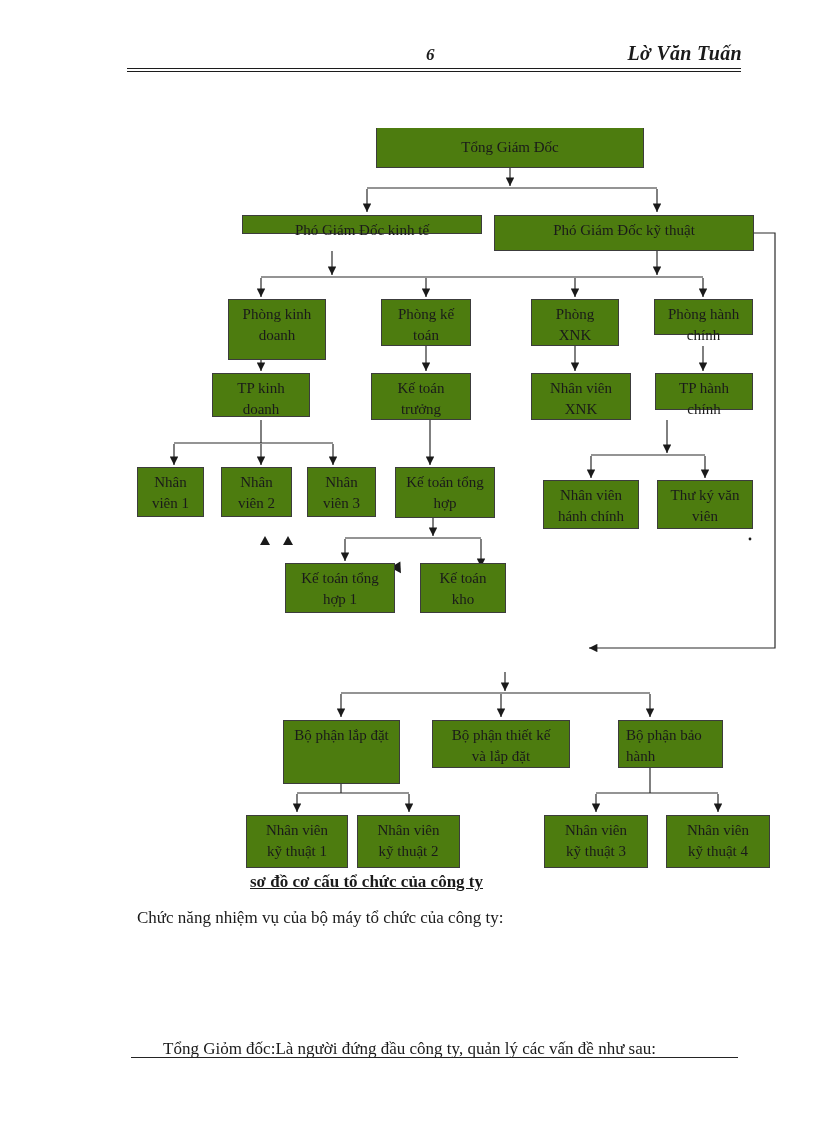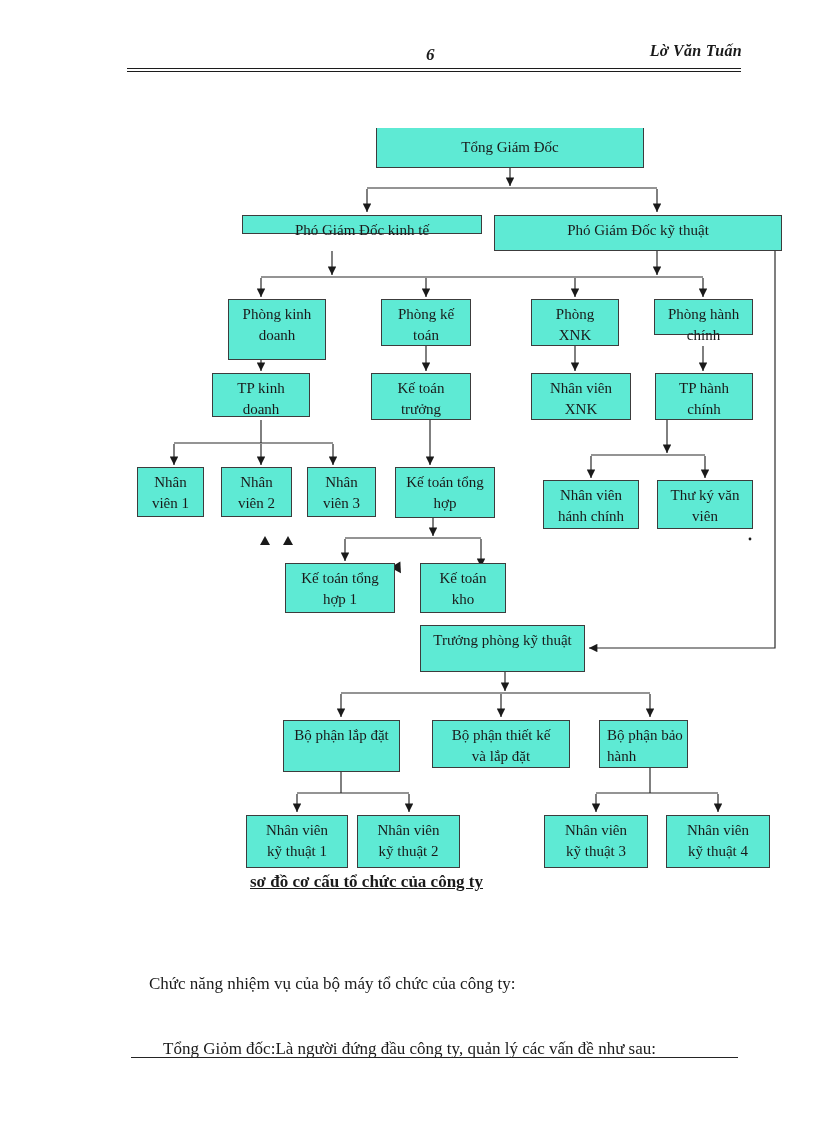--- a/index.html
+++ b/index.html
@@ -12,51 +12,51 @@
     color:#1a1a1a;
     overflow:hidden;
   }
   
   .page-num{
     position:absolute;left:426px;top:45px;
     font-size:17px;font-weight:bold;font-style:italic;
   }
   .author{
     position:absolute;top:42px;right:74px;
-    font-size:16px;font-weight:bold;font-style:italic;
+    font-size:20px;font-weight:bold;font-style:italic;
     letter-spacing:.3px;
   }
   .header-rule{
     position:absolute;left:127px;top:68px;width:614px;height:2px;
     border-top:1px solid #1c1c1c;border-bottom:1px solid #1c1c1c;
   }
   .footer-rule{
     position:absolute;left:131px;top:1057px;width:607px;height:0;
     border-top:1px solid #242424;
   }
   
   .chart{position:absolute;left:0;top:0;width:816px;height:900px;}
   .chart svg{position:absolute;left:0;top:0;}
   .node{
     position:absolute;box-sizing:border-box;
-    border:1px solid #3c3c3c;background:#5eead4;
+    border:1px solid #3c3c3c;background:#4d7c0f;
     font-size:15px;line-height:1.38;
     text-align:center;white-space:pre-line;
     padding:4px 2px 0;
   }
   .node.no-top{border-top:none;padding-top:9px;}
   .node.left{text-align:left;padding-left:7px;}
   
   .caption{
     position:absolute;left:250px;top:872px;width:390px;
     text-align:left;font-size:17px;font-weight:bold;
     text-decoration:underline;
   }
   .para{position:absolute;font-size:17px;}
-  .para.p1{left:137px;top:974px;margin-left:12px;}
+  .para.p1{left:137px;top:908px;}
   .para.p2{left:163px;top:1039px;}
 </style>
 </head>
 <body>
 
 <div class="page">
 
   <div class="page-num">6</div>
   <div class="author">Lờ Văn Tuấn</div>
   <div class="header-rule"></div>
@@ -121,58 +121,57 @@
         <polygon points="265,536 260,545 270,545"></polygon>
         <polygon points="288,536 283,545 293,545"></polygon>
         <polygon points="398,561 392,571 404,571" transform="rotate(28 398 566)"></polygon>
         <polygon points="787,917 781,927 793,927"></polygon>
         <circle cx="750" cy="539" r="1.4"></circle>
       </g>
     </svg>
 
     <div class="node no-top" style="left:376px;top:128px;width:268px;height:40px">Tổng Giám Đốc</div>
     <div class="node" style="left:242px;top:215px;width:240px;height:19px">Phó Giám Đốc kinh tế</div>
-    <div class="node" style="left:494px;top:215px;width:288px;height:36px">Phó Giám Đốc kỹ thuật</div>
+    <div class="node" style="left:494px;top:215px;width:260px;height:36px">Phó Giám Đốc kỹ thuật</div>
     <div class="node" style="left:228px;top:299px;width:98px;height:61px">Phòng kinh
 doanh</div>
     <div class="node" style="left:381px;top:299px;width:90px;height:47px">Phòng kế
 toán</div>
     <div class="node" style="left:531px;top:299px;width:88px;height:47px">Phòng
 XNK</div>
     <div class="node" style="left:654px;top:299px;width:99px;height:36px">Phòng hành
 chính</div>
     <div class="node" style="left:212px;top:373px;width:98px;height:44px">TP kinh
 doanh</div>
     <div class="node" style="left:371px;top:373px;width:100px;height:47px">Kế toán
 trưởng</div>
     <div class="node" style="left:531px;top:373px;width:100px;height:47px">Nhân viên
 XNK</div>
-    <div class="node" style="left:655px;top:373px;width:98px;height:47px">TP hành
+    <div class="node" style="left:655px;top:373px;width:98px;height:37px">TP hành
 chính</div>
     <div class="node" style="left:137px;top:467px;width:67px;height:50px">Nhân
 viên 1</div>
     <div class="node" style="left:221px;top:467px;width:71px;height:50px">Nhân
 viên 2</div>
     <div class="node" style="left:307px;top:467px;width:69px;height:50px">Nhân
 viên 3</div>
     <div class="node" style="left:395px;top:467px;width:100px;height:51px">Kế toán tổng
 hợp</div>
     <div class="node" style="left:543px;top:480px;width:96px;height:49px">Nhân viên
 hánh chính</div>
     <div class="node" style="left:657px;top:480px;width:96px;height:49px">Thư ký văn
 viên</div>
     <div class="node" style="left:285px;top:563px;width:110px;height:50px">Kế toán tổng
 hợp 1</div>
     <div class="node" style="left:420px;top:563px;width:86px;height:50px">Kế toán
 kho</div>
-    <div class="node" style="left:420px;top:625px;width:165px;height:47px">Trưởng phòng kỹ thuật</div>
-    <div class="node" style="left:283px;top:720px;width:117px;height:52px">Bộ phận lắp đặt</div>
+    <div class="node" style="left:283px;top:720px;width:117px;height:64px">Bộ phận lắp đặt</div>
     <div class="node" style="left:432px;top:720px;width:138px;height:48px">Bộ phận thiết kế
 và lắp đặt</div>
-    <div class="node left" style="left:599px;top:720px;width:89px;height:48px">Bộ phận bảo
+    <div class="node left" style="left:618px;top:720px;width:105px;height:48px">Bộ phận bảo
 hành</div>
     <div class="node" style="left:246px;top:815px;width:102px;height:53px">Nhân viên
 kỹ thuật 1</div>
     <div class="node" style="left:357px;top:815px;width:103px;height:53px">Nhân viên
 kỹ thuật 2</div>
     <div class="node" style="left:544px;top:815px;width:104px;height:53px">Nhân viên
 kỹ thuật 3</div>
     <div class="node" style="left:666px;top:815px;width:104px;height:53px">Nhân viên
 kỹ thuật 4</div>
   </div>

